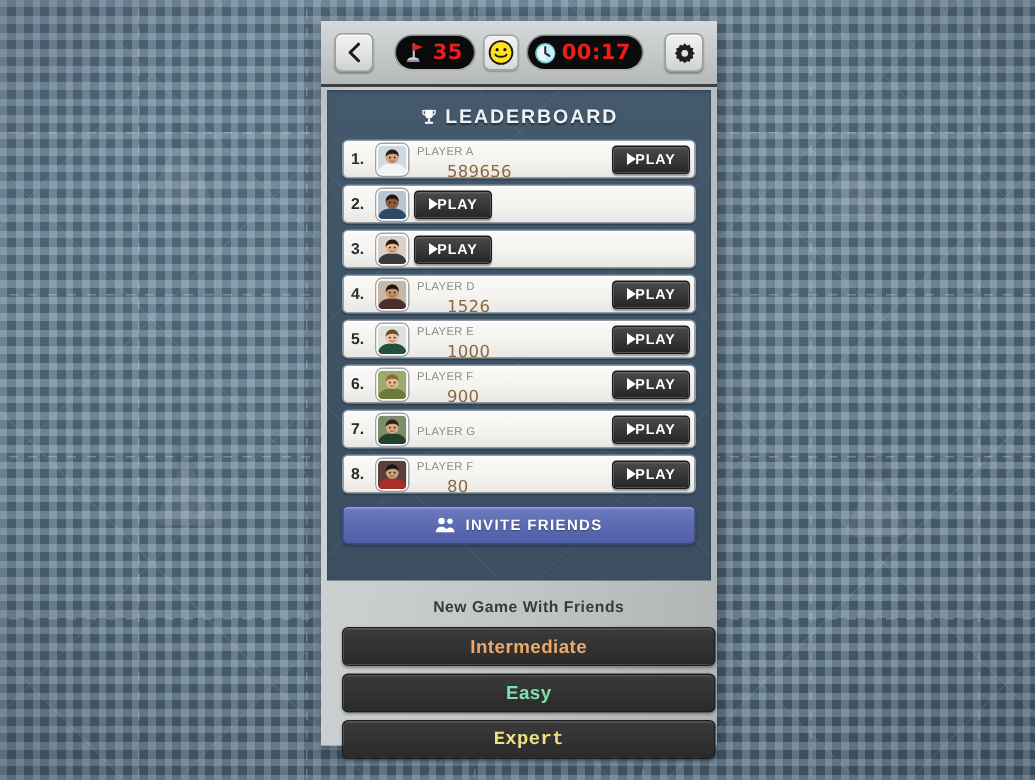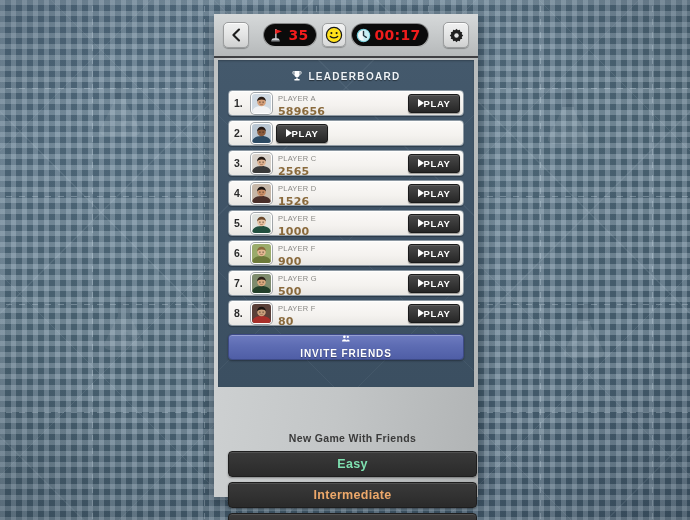--- a/index.html
+++ b/index.html
@@ -130,21 +130,21 @@
     position: absolute; inset: -20px;
     background-image:
       repeating-linear-gradient(45deg,  rgba(210,226,238,0.055) 0 1px, rgba(0,0,0,0) 1px 110px),
       repeating-linear-gradient(-45deg, rgba(210,226,238,0.055) 0 1px, rgba(0,0,0,0) 1px 110px);
     pointer-events: none;
   }
   #board-title {
     position: relative;
     text-align: center;
     color: #eef3f7;
-    font-size: 10px;
+    font-size: 13px;
     font-weight: bold;
     letter-spacing: 1.3px;
     padding: 10px 0 8px;
     display: flex; align-items: center; justify-content: center; gap: 5px;
     text-shadow: 0 1px 1px rgba(0,0,0,0.45);
   }
 
   #rows { position: relative; padding: 0 10px; display: flex; flex-direction: column; gap: 4px; }
 
   .row {
@@ -180,24 +180,25 @@
   .pname {
     font-size: 7.5px;
     color: #8a8a86;
     font-weight: normal;
     letter-spacing: 0.25px;
     white-space: nowrap;
   }
   .pscore {
     font-size: 11px;
     color: #8a6a3c;
-    font-weight: bold;
+    font-weight: normal;
     font-family: "DejaVu Sans", sans-serif;
     letter-spacing: 0.2px;
     margin-top: 1px;
+    margin-left: 20px;
   }
   .playbtn {
     flex: none;
     height: 19px;
     min-width: 52px;
     border-radius: 3px;
     background: linear-gradient(180deg,#4a4a4a 0%, #3a3a3a 45%, #262626 100%);
     border: 1px solid #1a1a1a;
     color: #ffffff;
     font-size: 9.5px;
@@ -218,28 +219,27 @@
     margin: 8px 10px 0;
     height: 26px;
     border-radius: 4px;
     background: linear-gradient(180deg,#6e7cc0 0%, #5d6cb3 45%, #4f5ea6 100%);
     border: 1px solid #3d4a86;
     box-shadow: 0 1px 2px rgba(0,0,0,0.35), 0 1px 0 rgba(255,255,255,0.28) inset;
     color: #ffffff;
     font-size: 10px; font-weight: bold; letter-spacing: 0.9px;
     display: flex; align-items: center; justify-content: center; gap: 6px;
     text-shadow: 0 1px 1px rgba(0,0,0,0.35);
-    flex-direction: column;
   }
 
   
   #newgame {
     position: absolute;
-    left: 0; top: 395px; width: 277px; height: 110px;
-    padding: 12px 14px;
+    left: 0; top: 374px; width: 277px; height: 110px;
+    padding: 0 14px;
   }
   #ng-label {
     text-align: center;
     color: #3a3a3a;
     font-size: 10.5px;
     font-weight: bold;
     letter-spacing: 0.35px;
     padding: 11px 0 7px;
   }
   .diffbtn {
@@ -417,21 +417,20 @@
             <svg viewBox="0 0 24 24" preserveAspectRatio="xMidYMid slice">
               <rect width="24" height="24" fill="#d8d2cb"></rect>
               <path d="M0 24c0-6 5-9 12-9s12 3 12 9z" fill="#3a3a3a"></path>
               <circle cx="12" cy="10" r="5.4" fill="#e0b391"></circle>
               <path d="M6.4 9.6C6.4 5.6 8.8 3.4 12 3.4s5.6 2.2 5.6 6.2c-.9-1.4-2-2.6-5.6-2.6-2.4 0-4.4 1-5.6 2.6z" fill="#241a14"></path>
               <circle cx="10" cy="10.2" r=".8" fill="#2a2018"></circle>
               <circle cx="14" cy="10.2" r=".8" fill="#2a2018"></circle>
               <path d="M10.2 12.8c.9.8 2.7.8 3.6 0" fill="none" stroke="#8a5c44" stroke-width=".8" stroke-linecap="round"></path>
             </svg>
           </span>
-          <span class="pinfo"><span class="pname">PLAYER C</span><div class="pscore">2565</div></span>
           <span class="playbtn">
             <span class="tri"></span>
             <span>PLAY</span>
           </span>
         </div>
         <div class="row">
           <span class="rank">4.</span>
           <span class="avatar">
             <svg viewBox="0 0 24 24" preserveAspectRatio="xMidYMid slice">
               <rect width="24" height="24" fill="#c6b7a8"></rect>
@@ -493,21 +492,21 @@
             <svg viewBox="0 0 24 24" preserveAspectRatio="xMidYMid slice">
               <rect width="24" height="24" fill="#7e8c6e"></rect>
               <path d="M0 24c0-6 5-9 12-9s12 3 12 9z" fill="#23402a"></path>
               <circle cx="12" cy="10" r="5.4" fill="#d9a97f"></circle>
               <path d="M6.4 9.6C6.4 5.6 8.8 3.4 12 3.4s5.6 2.2 5.6 6.2c-.9-1.4-2-2.6-5.6-2.6-2.4 0-4.4 1-5.6 2.6z" fill="#2b2018"></path>
               <circle cx="10" cy="10.2" r=".8" fill="#2a2018"></circle>
               <circle cx="14" cy="10.2" r=".8" fill="#2a2018"></circle>
               <path d="M10.2 12.8c.9.8 2.7.8 3.6 0" fill="none" stroke="#8a5c44" stroke-width=".8" stroke-linecap="round"></path>
             </svg>
           </span>
-          <span class="pinfo"><span class="pname">PLAYER G</span><div class="pscore">500</div></span>
+          <span class="pinfo"><span class="pname">PLAYER G</span></span>
           <span class="playbtn">
             <span class="tri"></span>
             <span>PLAY</span>
           </span>
         </div>
         <div class="row">
           <span class="rank">8.</span>
           <span class="avatar">
             <svg viewBox="0 0 24 24" preserveAspectRatio="xMidYMid slice">
               <rect width="24" height="24" fill="#5a4038"></rect>
@@ -534,24 +533,24 @@
         <circle cx="11.4" cy="3.7" r="2.1" fill="#ffffff"></circle>
         <path d="M8.2 12c0-2.3 1.5-3.6 3.3-3.6s3.3 1.3 3.3 3.6z" fill="#ffffff"></path>
       </svg>
       <span>INVITE FRIENDS</span>
     </div>
   </div>
 
   <div id="newgame">
     <div id="ng-label">New Game With Friends</div>
     <div id="diffbtns">
+        <div class="diffbtn" style="color: rgb(237, 168, 106);">
+          <span>Intermediate</span>
+        </div>
         <div class="diffbtn" style="color: rgb(126, 224, 176);">
           <span>Easy</span>
-        </div>
-        <div class="diffbtn" style="color: rgb(237, 168, 106);">
-          <span>Intermediate</span>
         </div>
         <div class="diffbtn" style="color: rgb(239, 226, 130); font-family: Liberation Mono, monospace;">
           <span>Expert</span>
         </div>
       </div>
   </div>
 </div>
 
 </body></html>

